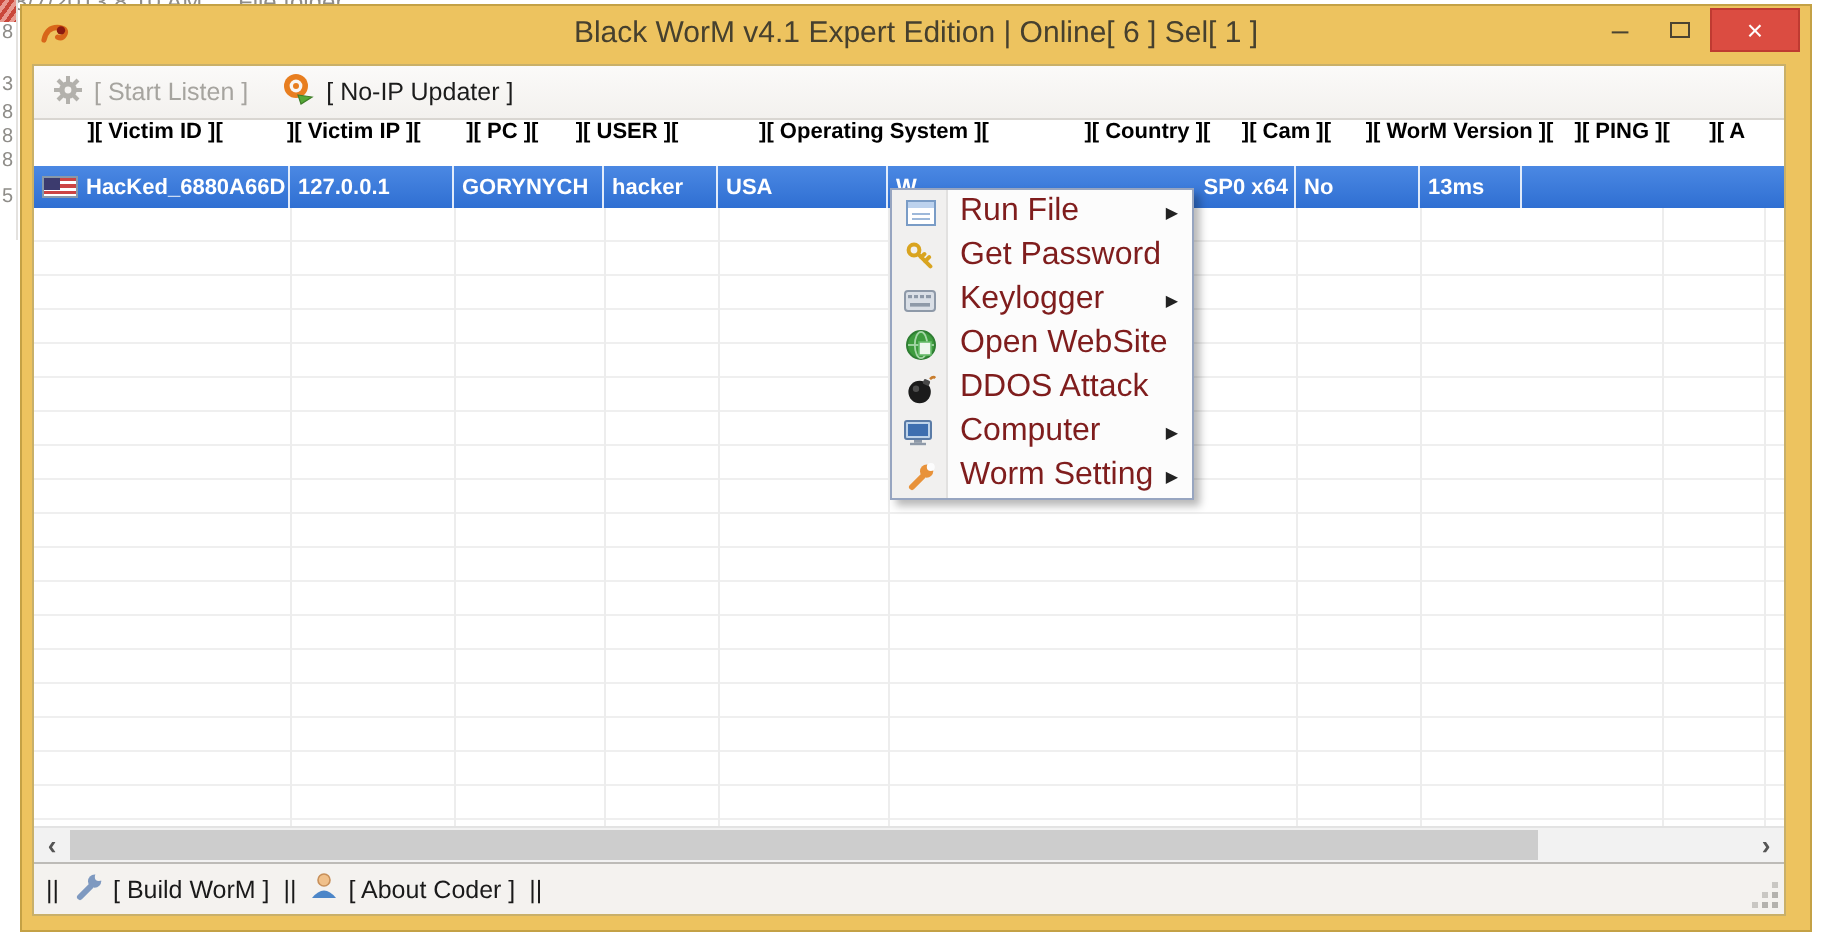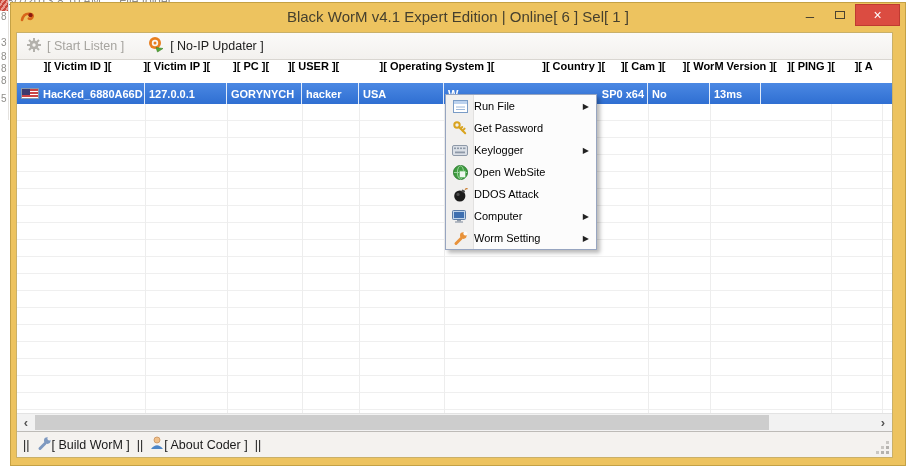--- a/index.html
+++ b/index.html
@@ -28,21 +28,21 @@
           color:#4a4331; font-size:15px; }
   .wbtn.max span { display:block; width:10px; height:8px; border:1.5px solid #4a4331; }
   .wbtn.close { width:45px; background:#db4c41; border:1px solid #bf3a31; color:#fff;
                 font-size:14px; }
 
   
   .client { position:absolute; left:5px; top:29px; right:12px; bottom:7px;
             background:#fff; border:1px solid #c9b069;
             display:flex; flex-direction:column; overflow:hidden; }
 
-  .toolbar { height:27px; flex:0 0 27px; display:flex; align-items:center; gap:24px;
+  .toolbar { height:27px; flex:0 0 27px; display:flex; align-items:center; gap:17px;
              padding-left:9px; background:linear-gradient(#fbfaf9,#f3f1ee);
              border-bottom:1px solid #d9d6d1; }
   .tool { display:flex; align-items:center; gap:5px; font-size:12.5px; color:#1c1c1c; }
   .tool.disabled { color:#a6a49f; }
 
   
   .grid { position:relative; flex:1 1 auto; display:flex; flex-direction:column; overflow:hidden; }
   .thead { height:23px; flex:0 0 23px; display:flex; background:#fff; }
   .th { font-size:11px; font-weight:bold; color:#000; text-align:center;
         padding-top:0; white-space:nowrap; overflow:visible; }
@@ -71,33 +71,33 @@
              border-top:1px solid #e3e3e3; }
   .sbtn { position:absolute; top:0; width:18px; height:17px; display:flex; align-items:center;
           justify-content:center; color:#555; font-size:13px; font-weight:bold; }
   .sbtn.left { left:0; } .sbtn.right { right:0; }
   .sthumb { position:absolute; left:18px; top:1px; width:734px; height:15px; background:#cdcdcd; }
 
   
   .statusbar { height:26px; flex:0 0 26px; display:flex; align-items:center; gap:7px;
                padding-left:6px; background:#f4f2ef; border-top:1px solid #bdbbb7;
                font-size:12.5px; color:#1a1a1a; position:relative; }
-  .sbgroup { display:flex; align-items:center; }
+  .sbgroup { display:flex; align-items:center; gap:5px; }
   .grip { position:absolute; right:3px; bottom:3px; width:3px; height:3px; background:#b4b2ae;
           box-shadow:-5px 0 0 #b4b2ae, 0 -5px 0 #b4b2ae, -10px 0 0 #c9c7c3,
                      0 -10px 0 #c9c7c3, -5px -5px 0 #c9c7c3; }
 
   
   .menu { position:absolute; left:445px; top:94px; width:152px; background:#fcfcfc;
           border:1px solid #97a5c0; box-shadow:3px 3px 4px rgba(0,0,0,.28); z-index:20; }
   .menu .gutter { position:absolute; left:0; top:0; bottom:0; width:28px; background:#f1f0ef;
                   border-right:1px solid #e2e1e0; }
   .mi { position:relative; height:22px; display:flex; align-items:center; }
   .mi-icon { flex:0 0 28px; display:flex; align-items:center; justify-content:center; }
-  .mi-label { margin-left:0; font-size:11px; color:#000000; }
+  .mi-label { margin-left:6px; font-size:16px; color:#7f1d1d; }
   .mi-arrow { margin-left:auto; margin-right:7px; font-size:8px; color:#222; }
 </style>
 </head>
 <body>
 
 <div class="bg-text bg-date">8/7/2013 8:10 AM</div>
 <div class="bg-text bg-type">File folder</div>
 <div class="bg-hatch"></div>
 <div class="bg-vline"></div>
 <span class="bg-digit" style="top:11px">8</span>

